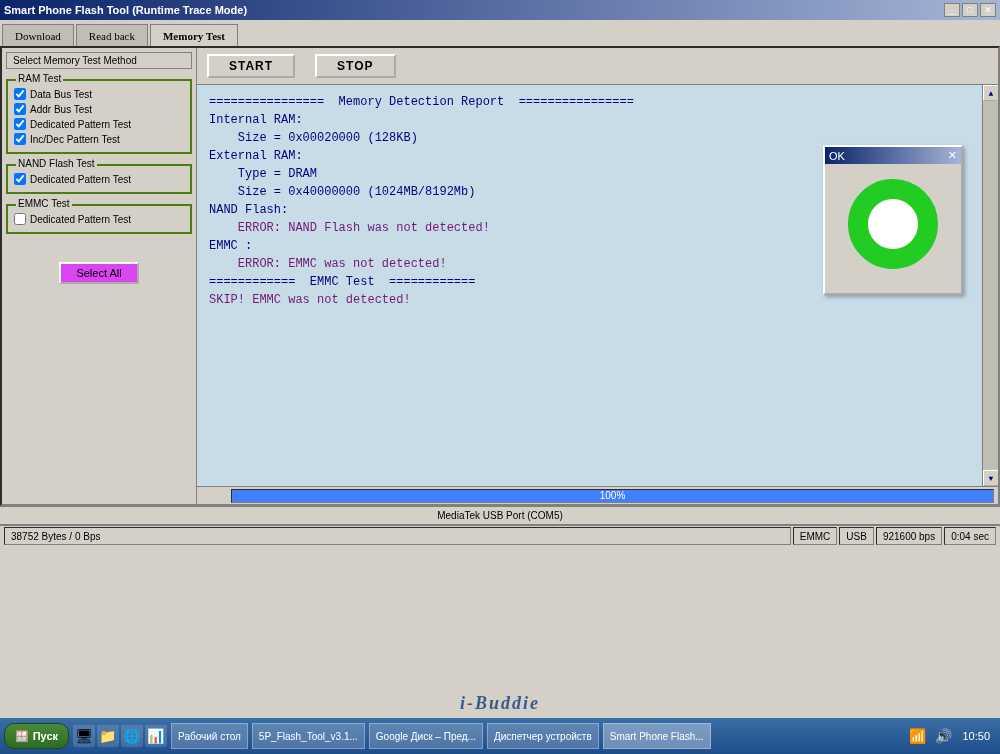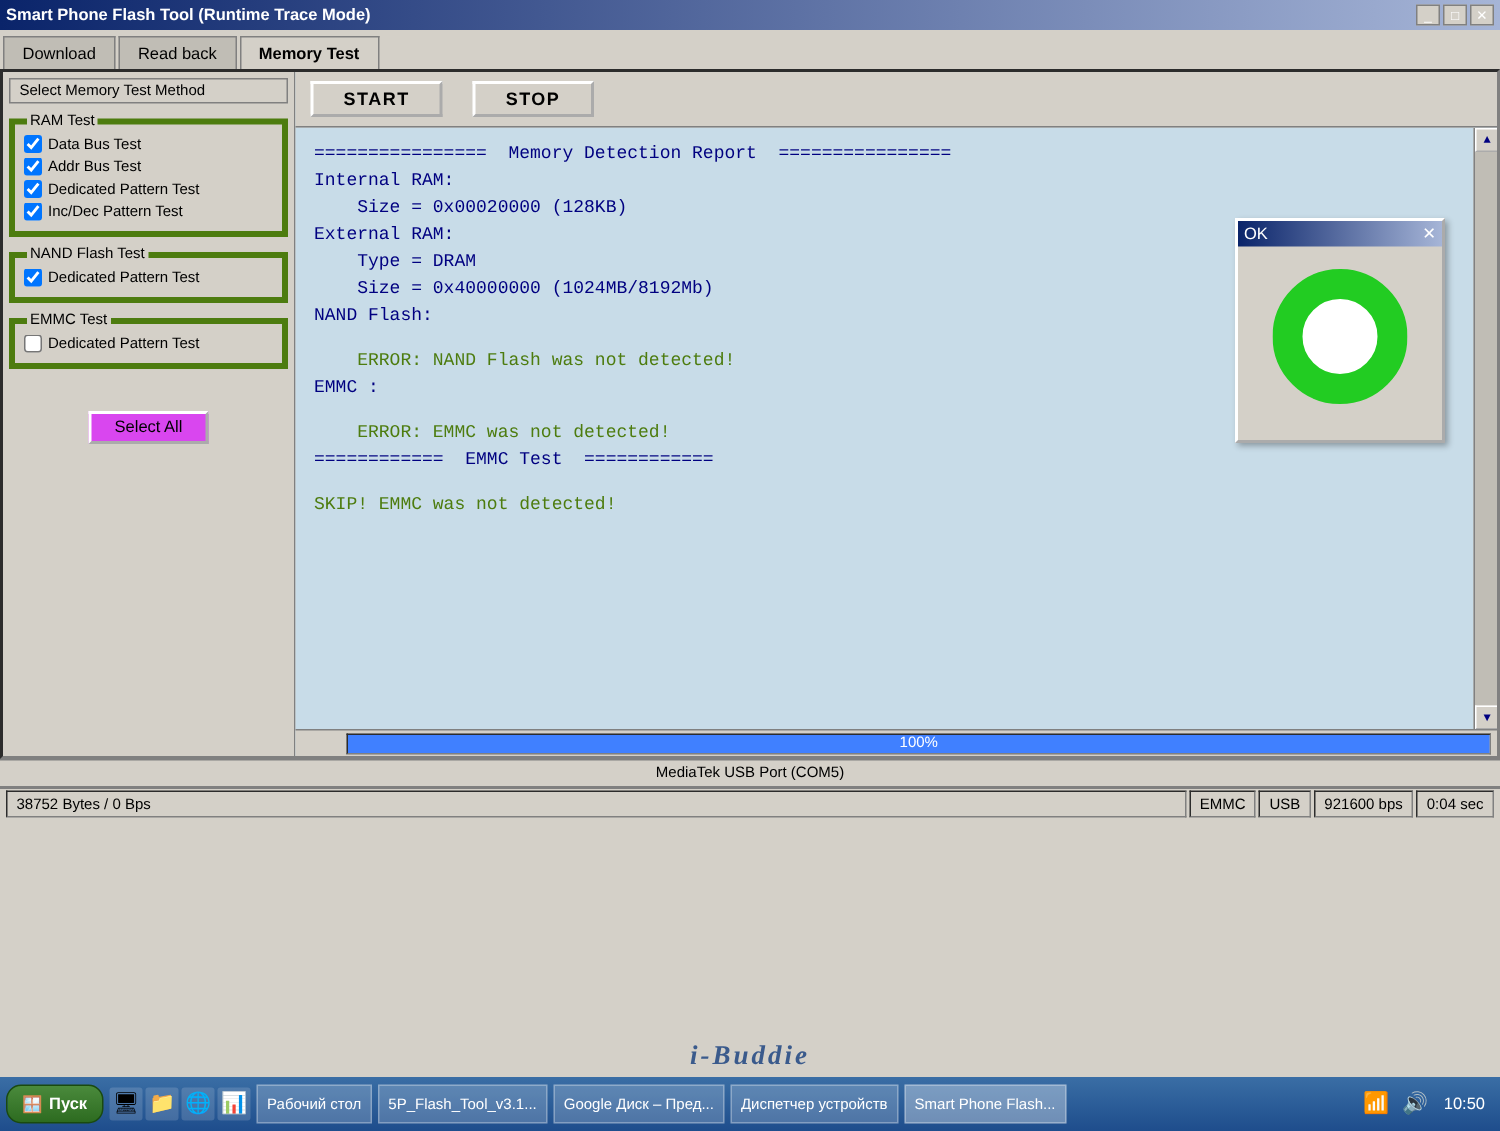--- a/index.html
+++ b/index.html
@@ -76,21 +76,21 @@
       background: #d4d0c8;
       padding: 2px 2px 0 2px;
       height: 26px;
     }
     .tab {
       padding: 3px 12px;
       border: 1px solid #808080;
       border-bottom: none;
       background: #c0bdb5;
       font-size: 11px;
-      font-family: Liberation Sans, sans-serif;
+      font-family: Liberation Serif, serif;
       cursor: pointer;
       margin-right: 2px;
       height: 22px;
       display: flex;
       align-items: center;
     }
     .tab.active {
       background: #d4d0c8;
       font-weight: bold;
       z-index: 1;
@@ -116,21 +116,21 @@
     }
     .section-label {
       font-size: 10px;
       font-family: Arial;
       color: #000;
       border: 1px solid #808080;
       padding: 2px 6px;
       background: #d4d0c8;
     }
     .group-box {
-      border: 4px solid #4d7c0f;
+      border: 2px solid #4d7c0f;
       padding: 4px 6px;
       position: relative;
       margin-top: 4px;
     }
     .group-box-title {
       position: absolute;
       top: -8px;
       left: 8px;
       background: #d4d0c8;
       font-size: 10px;
@@ -199,22 +199,21 @@
       font-size: 12px;
       color: #000080;
       overflow-y: auto;
       position: relative;
     }
     .output-line {
       line-height: 1.5;
       white-space: pre;
     }
     .output-line.error {
-      color: #4d7c0f;
-      margin-top: 12px;
+      color: #701a75;
     }
     .output-line.header {
       color: #000080;
     }
 
     
     .ok-dialog {
       position: absolute;
       right: 35px;
       top: 60px;

